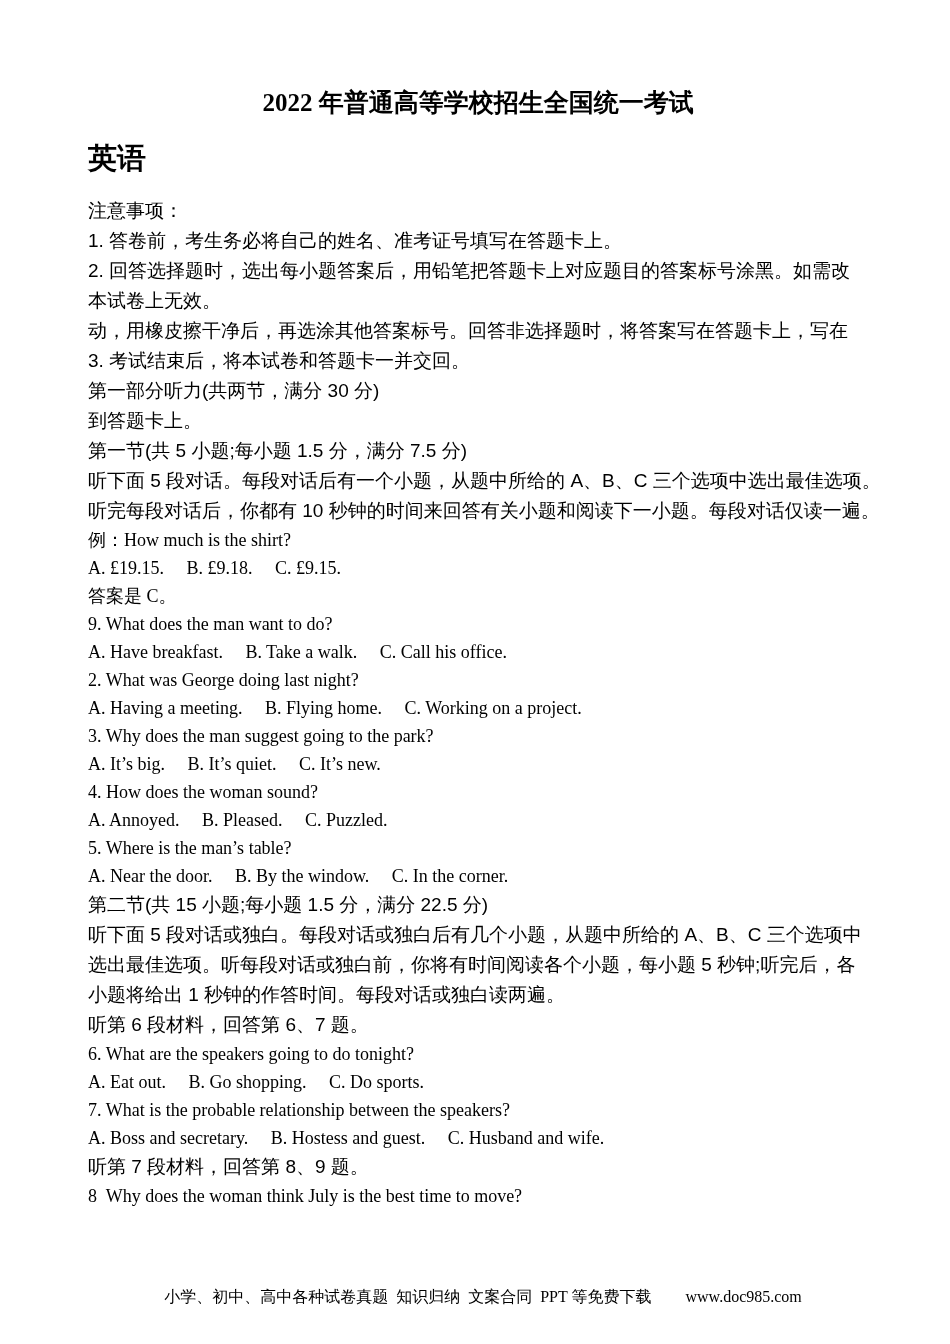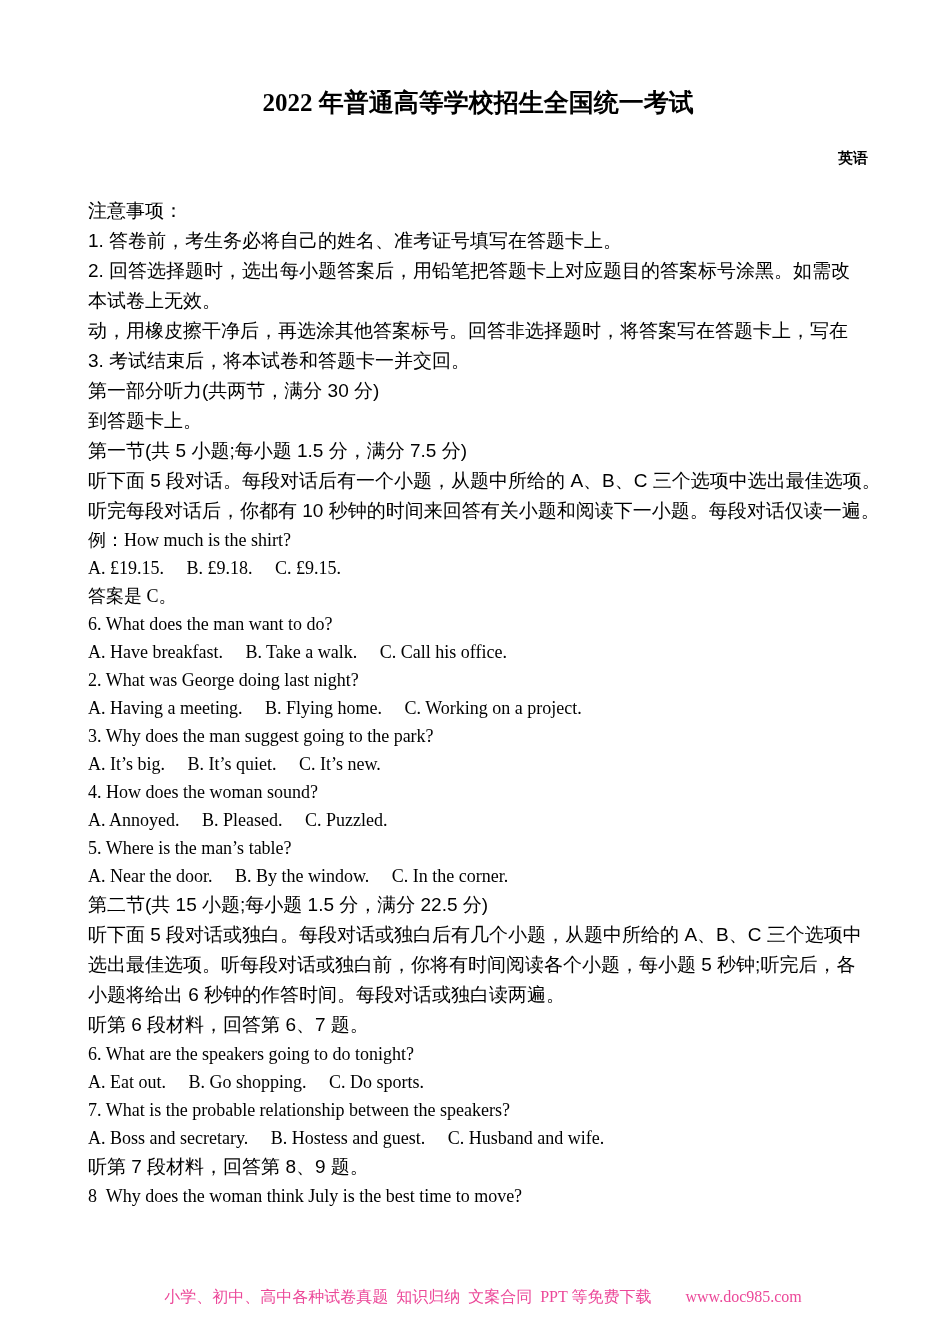--- a/index.html
+++ b/index.html
@@ -25,22 +25,22 @@
   .title {
     margin: 0;
     text-align: center;
     font-size: 25px;
     font-weight: bold;
     line-height: 30px;
     white-space: nowrap;
   }
   .subtitle {
     margin: 26px 0 0 0;
-    text-align: right;
-    font-size: 15px;
+    text-align: left;
+    font-size: 29px;
     font-weight: bold;
     line-height: 28px;
     white-space: nowrap;
   }
   .body-lines {
     margin-top: 24px;
   }
   .body-lines p {
     margin: 0;
     white-space: pre;
@@ -57,21 +57,21 @@
     line-height: 28px;
     font-family: "Liberation Serif", "DejaVu Serif", serif;
   }
   .footer {
     position: absolute;
     left: 0;
     bottom: 18px;
     width: 100%;
     text-align: center;
     font-size: 16px;
-    color: #ec4899;
+    color: #000000;
     white-space: pre;
   }
   .footer .url {
     margin-left: 34px;
   }
 </style>
 </head>
 <body>
 
 <div class="page">
@@ -86,34 +86,34 @@
       <p class="zh">动，用橡皮擦干净后，再选涂其他答案标号。回答非选择题时，将答案写在答题卡上，写在</p>
       <p class="zh">3. 考试结束后，将本试卷和答题卡一并交回。</p>
       <p class="zh">第一部分听力(共两节，满分 30 分)</p>
       <p class="zh">到答题卡上。</p>
       <p class="zh">第一节(共 5 小题;每小题 1.5 分，满分 7.5 分)</p>
       <p class="zh">听下面 5 段对话。每段对话后有一个小题，从题中所给的 A、B、C 三个选项中选出最佳选项。</p>
       <p class="zh">听完每段对话后，你都有 10 秒钟的时间来回答有关小题和阅读下一小题。每段对话仅读一遍。</p>
       <p class="en">例：How much is the shirt?</p>
       <p class="en">A. £19.15.     B. £9.18.     C. £9.15.</p>
       <p class="en">答案是 C。</p>
-      <p class="en">6. What does the man want to do?</p>
+      <p class="en">9. What does the man want to do?</p>
       <p class="en">A. Have breakfast.     B. Take a walk.     C. Call his office.</p>
       <p class="en">2. What was George doing last night?</p>
       <p class="en">A. Having a meeting.     B. Flying home.     C. Working on a project.</p>
       <p class="en">3. Why does the man suggest going to the park?</p>
       <p class="en">A. It’s big.     B. It’s quiet.     C. It’s new.</p>
       <p class="en">4. How does the woman sound?</p>
       <p class="en">A. Annoyed.     B. Pleased.     C. Puzzled.</p>
       <p class="en">5. Where is the man’s table?</p>
       <p class="en">A. Near the door.     B. By the window.     C. In the corner.</p>
       <p class="zh">第二节(共 15 小题;每小题 1.5 分，满分 22.5 分)</p>
       <p class="zh">听下面 5 段对话或独白。每段对话或独白后有几个小题，从题中所给的 A、B、C 三个选项中</p>
       <p class="zh">选出最佳选项。听每段对话或独白前，你将有时间阅读各个小题，每小题 5 秒钟;听完后，各</p>
-      <p class="zh">小题将给出 6 秒钟的作答时间。每段对话或独白读两遍。</p>
+      <p class="zh">小题将给出 1 秒钟的作答时间。每段对话或独白读两遍。</p>
       <p class="zh">听第 6 段材料，回答第 6、7 题。</p>
       <p class="en">6. What are the speakers going to do tonight?</p>
       <p class="en">A. Eat out.     B. Go shopping.     C. Do sports.</p>
       <p class="en">7. What is the probable relationship between the speakers?</p>
       <p class="en">A. Boss and secretary.     B. Hostess and guest.     C. Husband and wife.</p>
       <p class="zh">听第 7 段材料，回答第 8、9 题。</p>
       <p class="en">8  Why does the woman think July is the best time to move?</p>
     </div>
   </div>
   <div class="footer">

